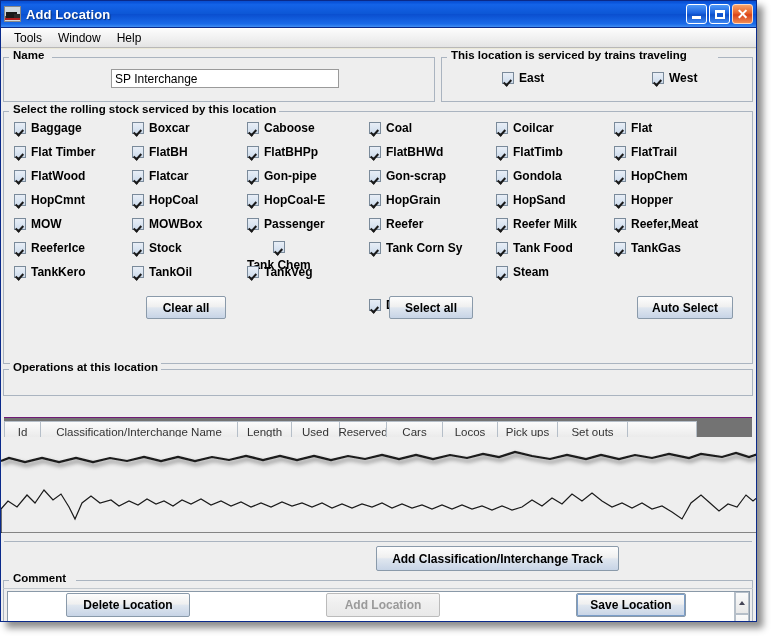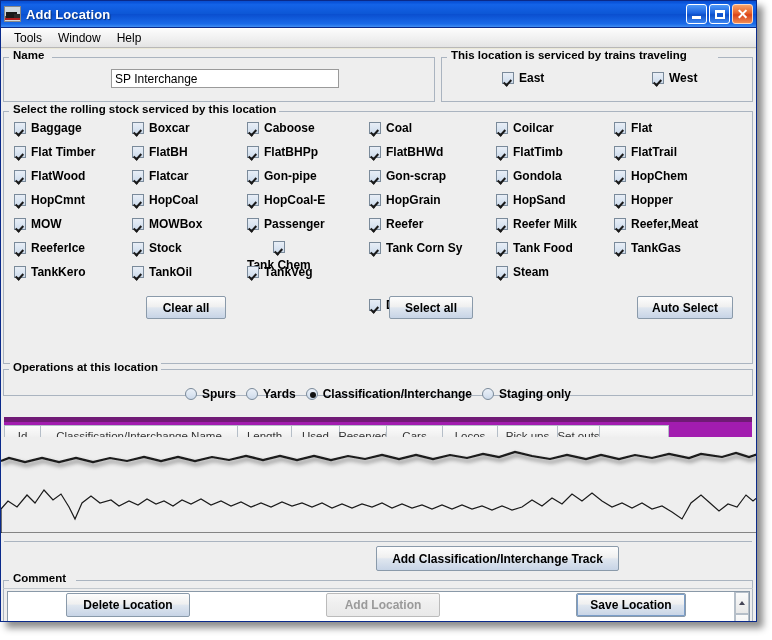--- a/index.html
+++ b/index.html
@@ -209,22 +209,22 @@
     position: relative; flex: none;
   }
   .rbox.sel::after {
     content: ""; position: absolute; left: 3px; top: 3px;
     width: 6px; height: 6px; border-radius: 50%; background: #111;
   }
 
   
   #table-area {
     position: absolute; left: 3px; right: 4px; top: 368px; height: 27px;
-    background: #a21caf;
-    border-top: 5px solid #701a75;
+    background: #737373;
+    border-top: 1px solid #701a75;
   }
   #table-head { display: flex; height: 21px; margin-top: 3px; }
   .th {
     height: 21px;
     border: 1px solid #b5bec8;
     background: linear-gradient(to bottom, #fbfbfb 0%, #f1f1f1 50%, #e6e6e6 100%);
     margin-right: -1px;
     display: flex; align-items: center; justify-content: center;
     font-size: 11.5px; color: #333;
     white-space: nowrap;
@@ -504,51 +504,33 @@
         <div class="jbtn" style="left:142px; width:80px;">Clear all</div>
         <div class="jbtn" style="left:385px; width:84px;">Select all</div>
         <div class="jbtn" style="left:633px; width:96px;">Auto Select</div>
       </div>
     </div>
 
     <div class="group" id="ops-group">
       <div class="gline-l"></div>
       <div class="grp-top-border" style="left:152px; right:0;"></div>
       <div class="gtitle">Operations at this location</div>
-      <div id="ops-radios">
-          <div class="radio-item">
-            <span class="rbox"></span>
-            <span class="cblabel">Spurs</span>
-          </div>
-          <div class="radio-item">
-            <span class="rbox"></span>
-            <span class="cblabel">Yards</span>
-          </div>
-          <div class="radio-item">
-            <span class="rbox sel"></span>
-            <span class="cblabel">Classification/Interchange</span>
-          </div>
-          <div class="radio-item">
-            <span class="rbox"></span>
-            <span class="cblabel">Staging only</span>
-          </div>
-        </div>
     </div>
 
     <div id="table-area">
       <div id="table-head">
           <div class="th" style="width: 37px;">Id</div>
           <div class="th" style="width: 198px;">Classification/Interchange Name</div>
           <div class="th" style="width: 55px;">Length</div>
           <div class="th" style="width: 49px;">Used</div>
           <div class="th" style="width: 48px;">Reserved</div>
           <div class="th" style="width: 57px;">Cars</div>
           <div class="th" style="width: 56px;">Locos</div>
           <div class="th" style="width: 61px;">Pick ups</div>
-          <div class="th" style="width: 43px;">Set outs</div>
+          <div class="th" style="width: 71px;">Set outs</div>
           <div class="th" style="width: 70px;"></div>
         </div>
     </div>
 
     <div id="torn">
       <svg width="772" height="96" viewBox="0 0 772 96" xmlns="http://www.w3.org/2000/svg">
         <defs>
           <filter id="sh" x="-10%" y="-40%" width="130%" height="260%">
             <feDropShadow dx="1.5" dy="3" stdDeviation="2.2" flood-color="#000" flood-opacity="0.55"></feDropShadow>
           </filter>

